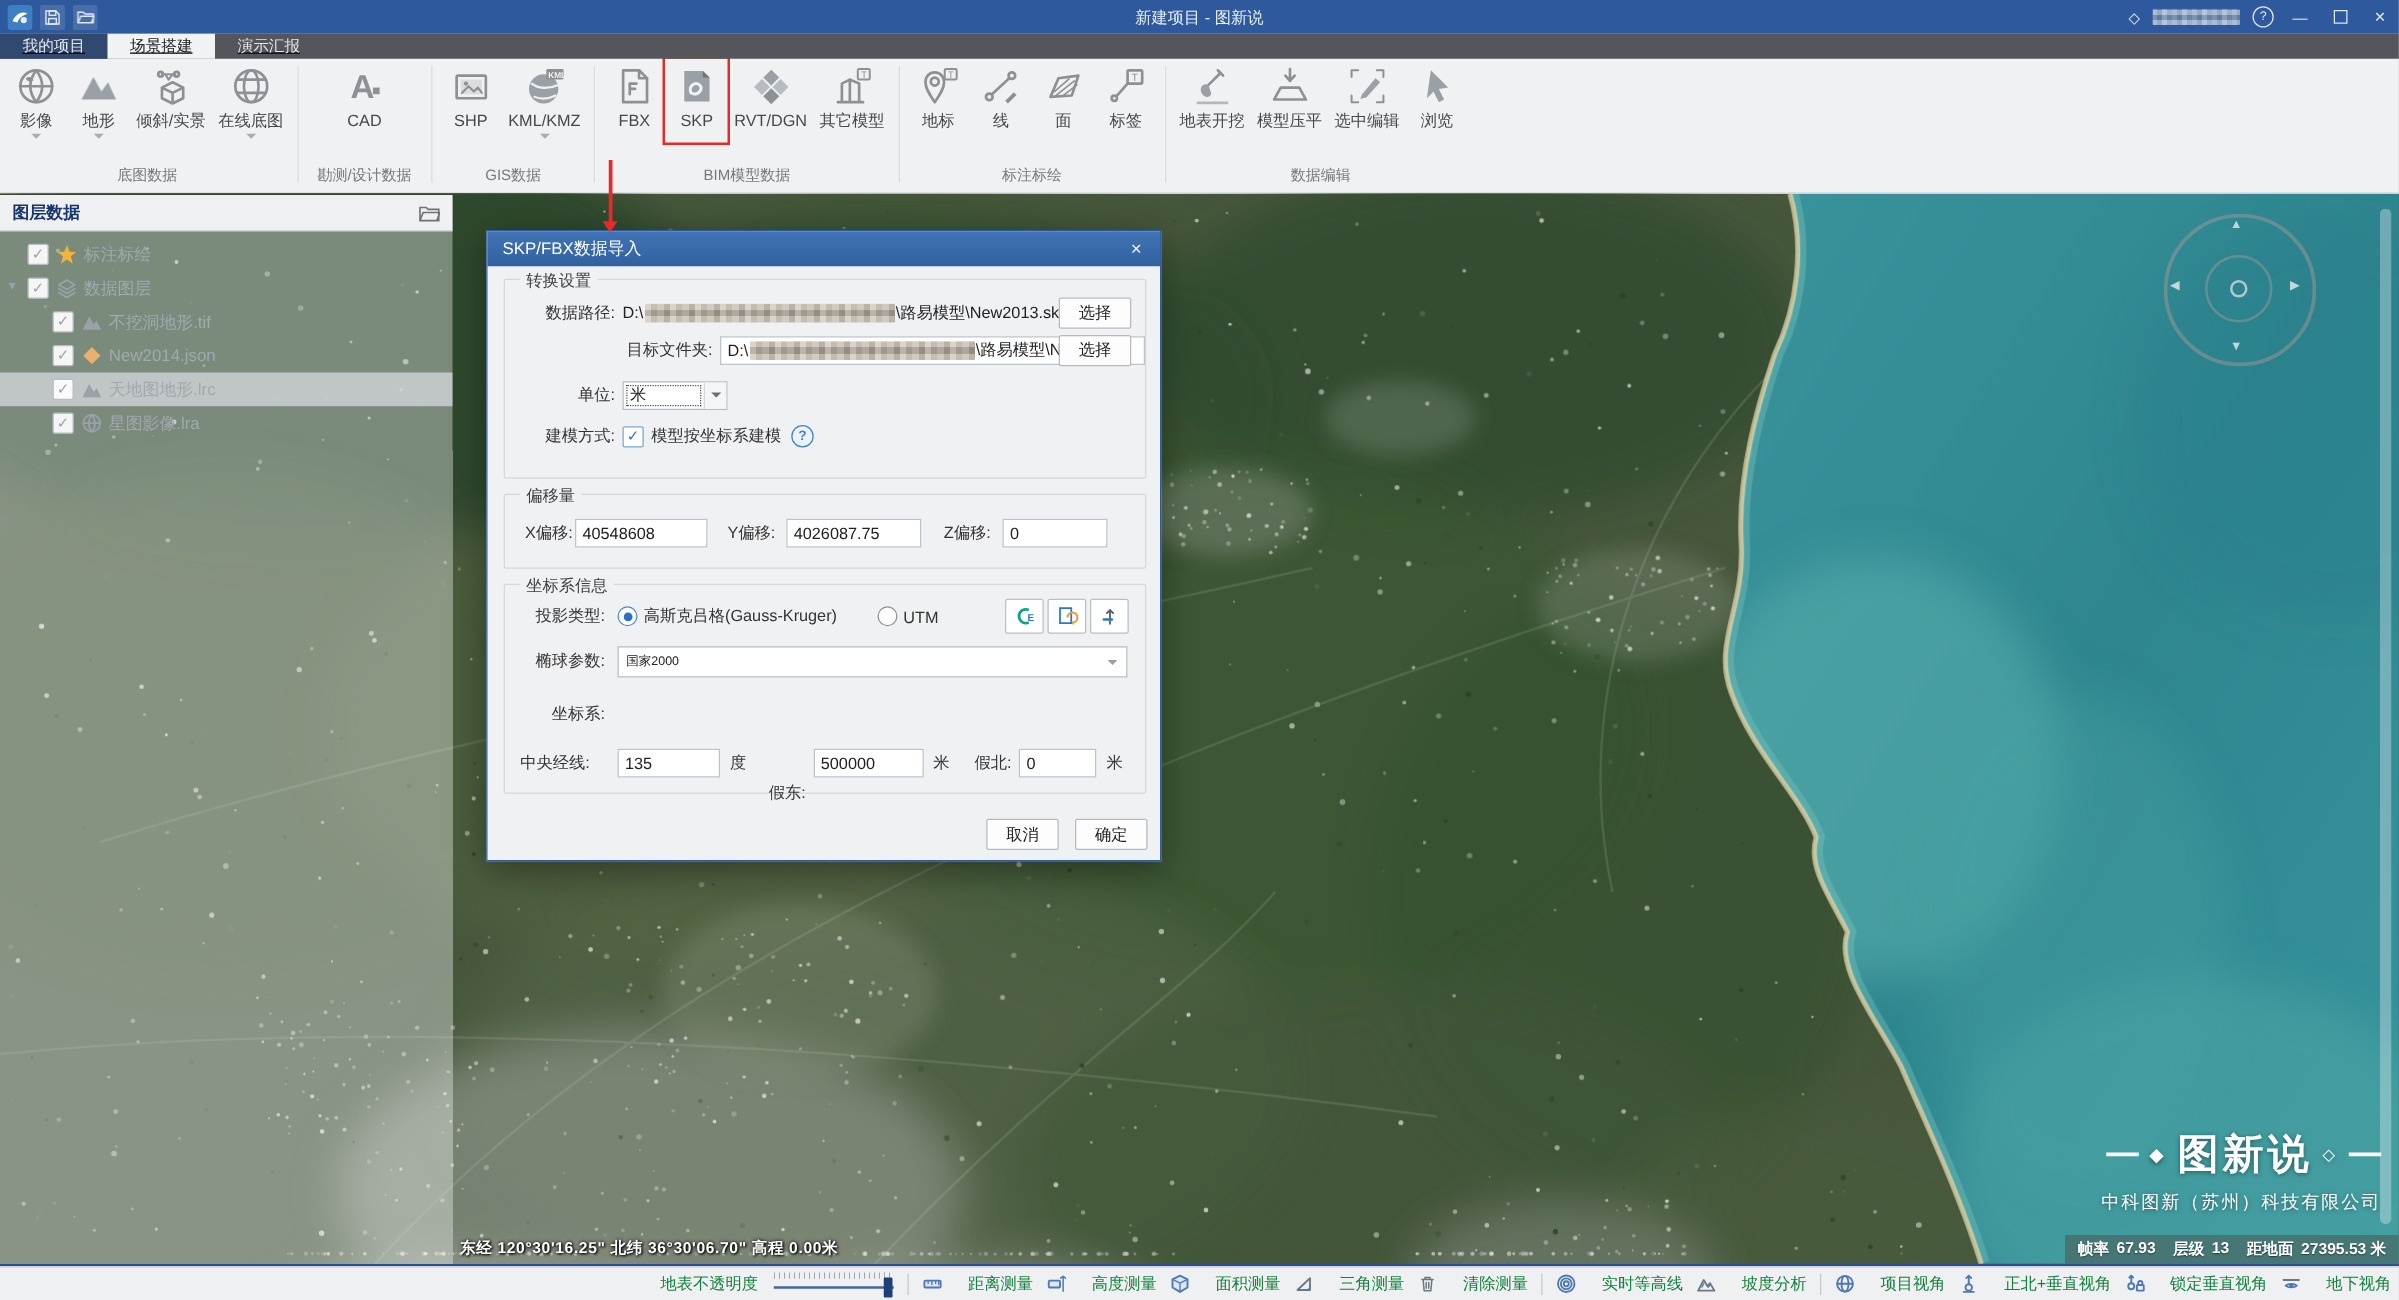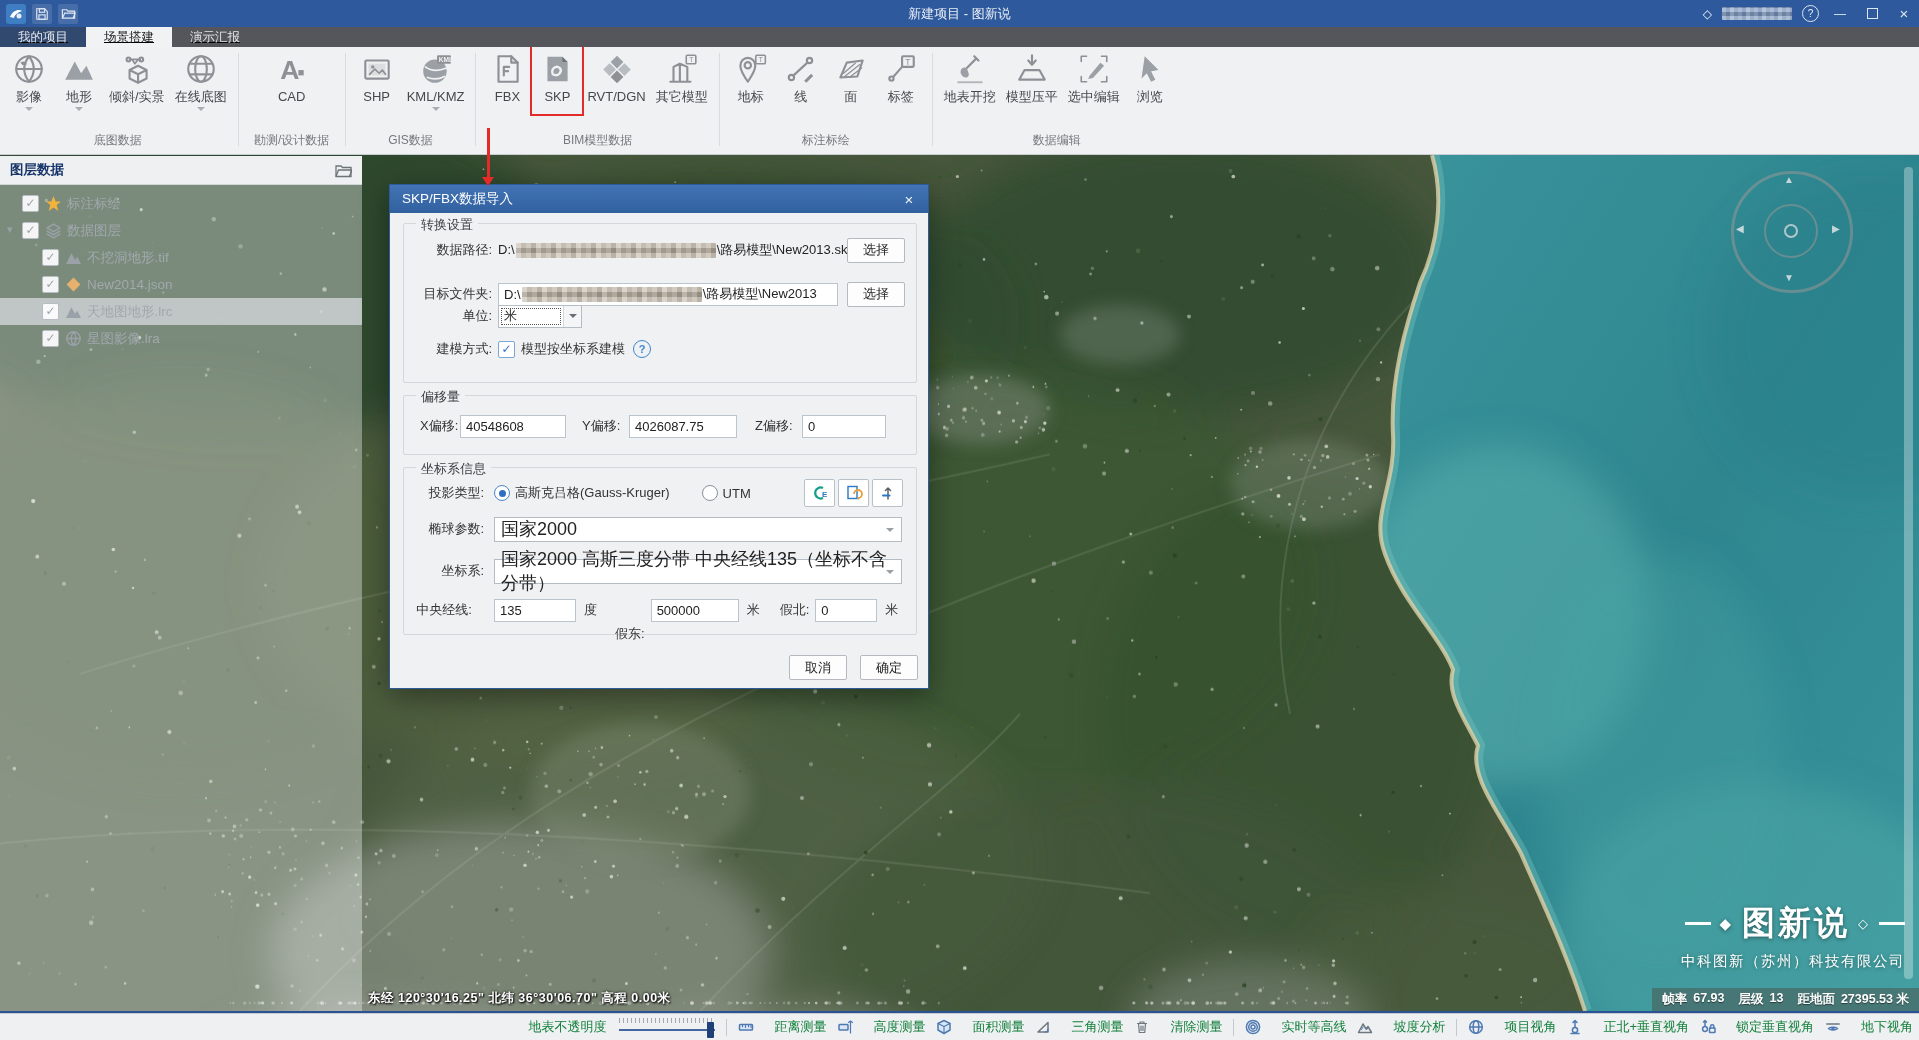--- a/index.html
+++ b/index.html
@@ -85,21 +85,21 @@
   .dlg-input{height:23px;border:1px solid #b9c4ce;background:#fff;font-size:13px;color:#222;display:flex;align-items:center;padding:0 5px;box-sizing:border-box;font-family:"Liberation Sans","DejaVu Sans",sans-serif;}
   .dlg-btn{width:56px;height:23px;background:#fdfdfd;border:1px solid #b6bac0;border-radius:2px;font-size:13px;color:#222;display:flex;align-items:center;justify-content:center;}
   .mosaic{display:inline-block;height:15px;vertical-align:middle;border-radius:1px;margin:0 1px;
     background-image:repeating-linear-gradient(0deg,rgba(255,255,255,.22) 0 5px,rgba(0,0,0,.10) 5px 10px),
     repeating-linear-gradient(90deg,#cfc8bd 0 5px,#b3aa9c 5px 10px,#c4bbae 10px 15px,#a79d90 15px 20px);}
   .combo{height:23px;border:1px solid #b4bcc4;background:#fff;display:flex;align-items:stretch;box-sizing:border-box;}
   .combo .val{flex:1;display:flex;align-items:center;padding:0 5px;font-size:13px;color:#222;}
   .combo .val.focusdot{outline:1px dotted #555;outline-offset:-3px;}
   .combo .arrowbox{width:17px;border-left:1px solid #d4d7da;display:flex;align-items:center;justify-content:center;background:#f4f5f6;}
   .tri-down{width:0;height:0;border-left:4px solid transparent;border-right:4px solid transparent;border-top:4px solid #6a6e73;}
-  .dd{height:25px;border:1px solid #b4bcc4;background:#fff;display:flex;align-items:center;box-sizing:border-box;padding:0 6px;font-size:18px;color:#222;position:relative;}
+  .dd{height:25px;border:1px solid #b4bcc4;background:#fff;display:flex;align-items:center;box-sizing:border-box;padding:0 6px;font-size:10px;color:#222;position:relative;}
   .dd .tri-down{position:absolute;right:7px;top:10px;border-top-color:#9aa0a6;}
   .cb{width:15px;height:15px;border:1px solid #7ba7d7;background:#fff;border-radius:2px;display:flex;align-items:center;justify-content:center;color:#2f6fc2;font-size:12px;font-weight:bold;}
   .radio{width:14px;height:14px;border-radius:50%;border:1px solid #8a9097;background:#fff;display:flex;align-items:center;justify-content:center;flex:none;}
   .radio.sel{border-color:#4d86c8;}
   .radio.sel i{width:7px;height:7px;border-radius:50%;background:#2f6fc2;display:block;}
   .helpq{width:16px;height:16px;border-radius:50%;border:1.4px solid #3f86d2;color:#3f86d2;font-size:11px;font-weight:bold;display:flex;align-items:center;justify-content:center;}
   .mini-btn{width:29px;height:26px;background:#fff;border:1px solid #b8c0c8;border-radius:2px;display:flex;align-items:center;justify-content:center;}
   .dlg-actions{position:absolute;top:470px;left:0;width:100%;}
   
   .bottombar{position:absolute;left:0;top:1013px;width:100%;height:27px;background:#eef0f2;border-top:1px solid #c9cdd1;display:flex;align-items:center;justify-content:flex-end;gap:11px;padding-right:6px;box-sizing:border-box;z-index:30;font-size:13px;color:#15803d;}
@@ -1530,21 +1530,21 @@
     <span class="dlg-close">×</span>
   </div>
 
   <div class="fieldset fs-convert">
     <span class="legend">转换设置</span>
     <div class="dlg-row" style="top:14px;left:0;width:100%;height:24px;">
       <span class="dlg-label" style="width:88px;text-align:right;">数据路径:</span>
       <span style="margin-left:6px;font-size:13px;color:#222;white-space:nowrap;"><span>D:\</span><span class="mosaic" style="width:200px;"></span><span>\路易模型\New2013.skp</span></span>
       <span class="dlg-btn" style="position:absolute;left:443px;">选择</span>
     </div>
-    <div class="dlg-row" style="top:58px;left:0;width:100%;height:24px;">
+    <div class="dlg-row" style="top:44px;left:0;width:100%;height:24px;justify-content:flex-end;">
       <span class="dlg-label" style="width:88px;text-align:right;">目标文件夹:</span>
       <span class="dlg-input" style="margin-left:6px;width:340px;white-space:nowrap;overflow:hidden;">
           <span>D:\</span>
           <span class="mosaic" style="width:180px;"></span>
           <span>\路易模型\New2013</span>
         </span>
       <span class="dlg-btn" style="position:absolute;left:443px;">选择</span>
     </div>
     <div class="dlg-row" style="top:80px;left:0;width:100%;height:24px;">
       <span class="dlg-label" style="width:88px;text-align:right;">单位:</span>
@@ -1607,24 +1607,20 @@
     </div>
     <div class="dlg-row" style="top:48px;left:0;width:100%;height:26px;">
       <span class="dlg-label" style="width:80px;text-align:right;">椭球参数:</span>
       <span class="dd" style="margin-left:10px;width:408px;">
           <span>国家2000</span>
           <span class="tri-down"></span>
         </span>
     </div>
     <div class="dlg-row" style="top:90px;left:0;width:100%;height:26px;">
       <span class="dlg-label" style="width:80px;text-align:right;">坐标系:</span>
-      <span class="dd" style="margin-left:10px;width:408px;">
-          <span>国家2000 高斯三度分带 中央经线135（坐标不含分带）</span>
-          <span class="tri-down"></span>
-        </span>
     </div>
     <div class="dlg-row" style="top:130px;left:0;width:100%;height:24px;">
       <span class="dlg-label" style="width:80px;text-align:center;">中央经线:</span>
       <span class="dlg-input" style="margin-left:10px;width:82px;">135</span>
       <span class="dlg-label" style="margin-left:8px;">度</span>
       <span class="dlg-label" style="margin-left:18px;margin-top:47px;">假东:</span>
       <span class="dlg-input" style="margin-left:6px;width:88px;">500000</span>
       <span class="dlg-label" style="margin-left:8px;">米</span>
       <span class="dlg-label" style="margin-left:20px;">假北:</span>
       <span class="dlg-input" style="margin-left:6px;width:62px;">0</span>

